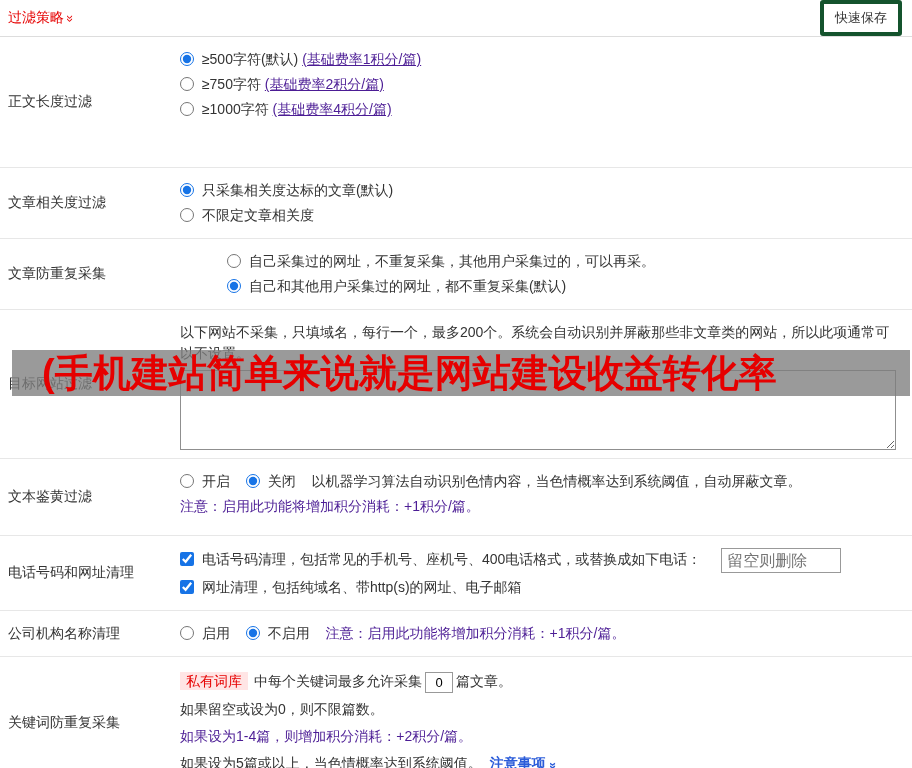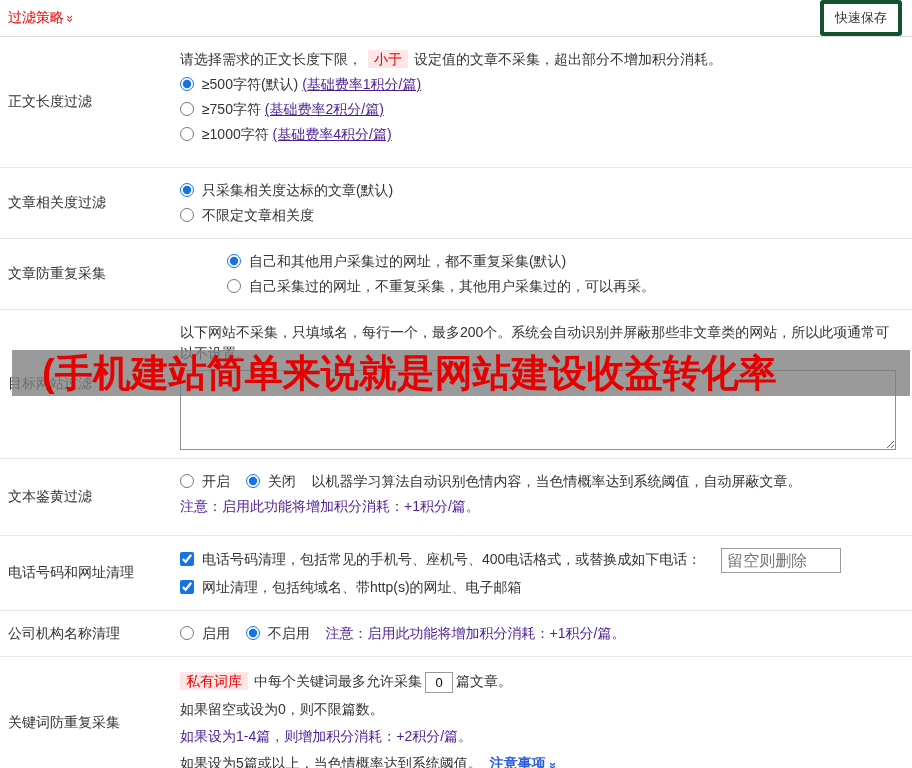--- a/index.html
+++ b/index.html
@@ -135,23 +135,20 @@
   </div>
   <button class="save-btn">快速保存</button>
 </div>
 
 <div class="row r1">
   <div class="row-label">
     <span>正文长度过滤</span>
   </div>
   <div class="row-content">
     <div class="line">
-      <span>请选择需求的正文长度下限，</span><span class="badge">小于</span><span>设定值的文章不采集，超出部分不增加积分消耗。</span>
-    </div>
-    <div class="line">
       <label class="opt">
         <input type="radio" name="len" checked="checked" style="">
         <span>≥500字符(默认) </span><span class="red u">(基础费率1积分/篇)</span>
       </label>
     </div>
     <div class="line">
       <label class="opt">
         <input type="radio" name="len" style="">
         <span>≥750字符 </span><span class="red u">(基础费率2积分/篇)</span>
       </label>
@@ -185,28 +182,28 @@
   </div>
 </div>
 
 <div class="row r3">
   <div class="row-label">
     <span>文章防重复采集</span>
   </div>
   <div class="row-content">
     <div class="line">
       <label class="opt">
+        <input type="radio" name="dup" style="">
+        <span>自己采集过的网址，不重复采集，其他用户采集过的，可以再采。</span>
+      </label>
+    </div>
+    <div class="line">
+      <label class="opt">
         <input type="radio" name="dup" checked="checked" style="">
         <span>自己和其他用户采集过的网址，都不重复采集(默认)</span>
-      </label>
-    </div>
-    <div class="line">
-      <label class="opt">
-        <input type="radio" name="dup" style="">
-        <span>自己采集过的网址，不重复采集，其他用户采集过的，可以再采。</span>
       </label>
     </div>
   </div>
 </div>
 
 <div class="row r4">
   <div class="row-label">
     <span>目标网站过滤</span>
   </div>
   <div class="row-content">

